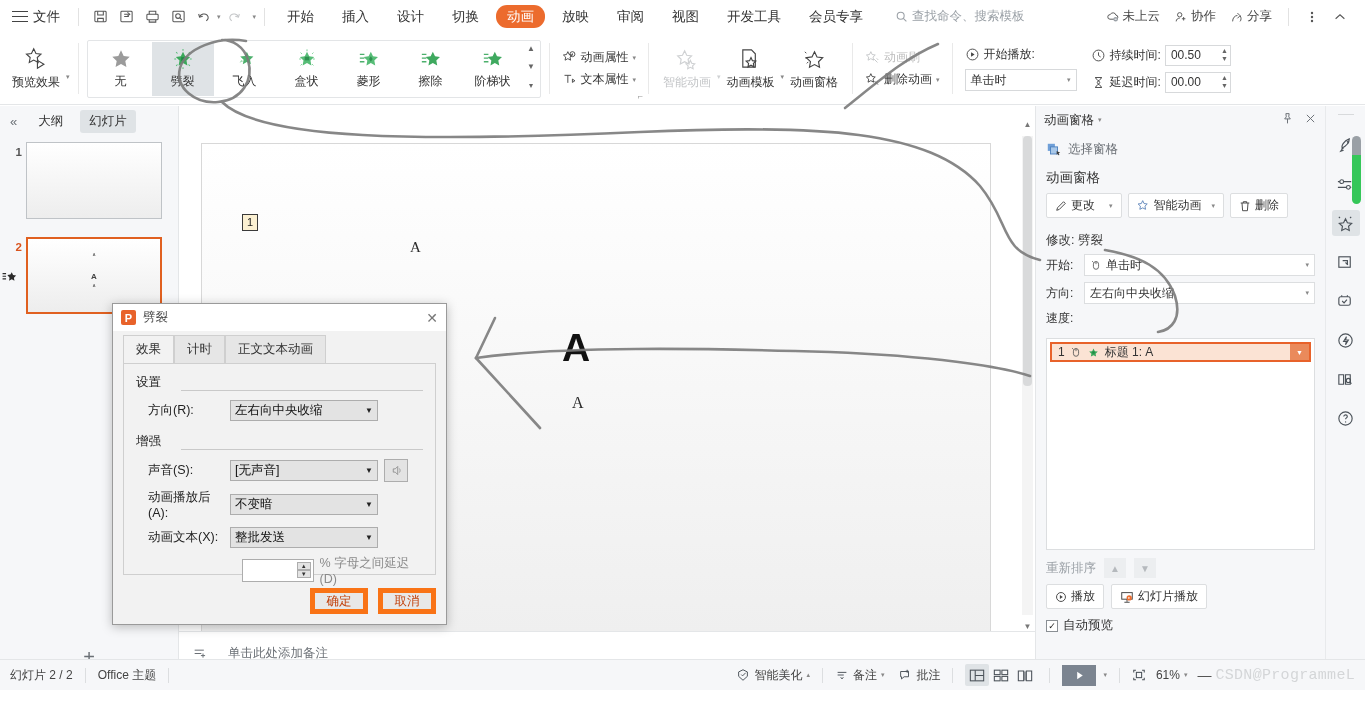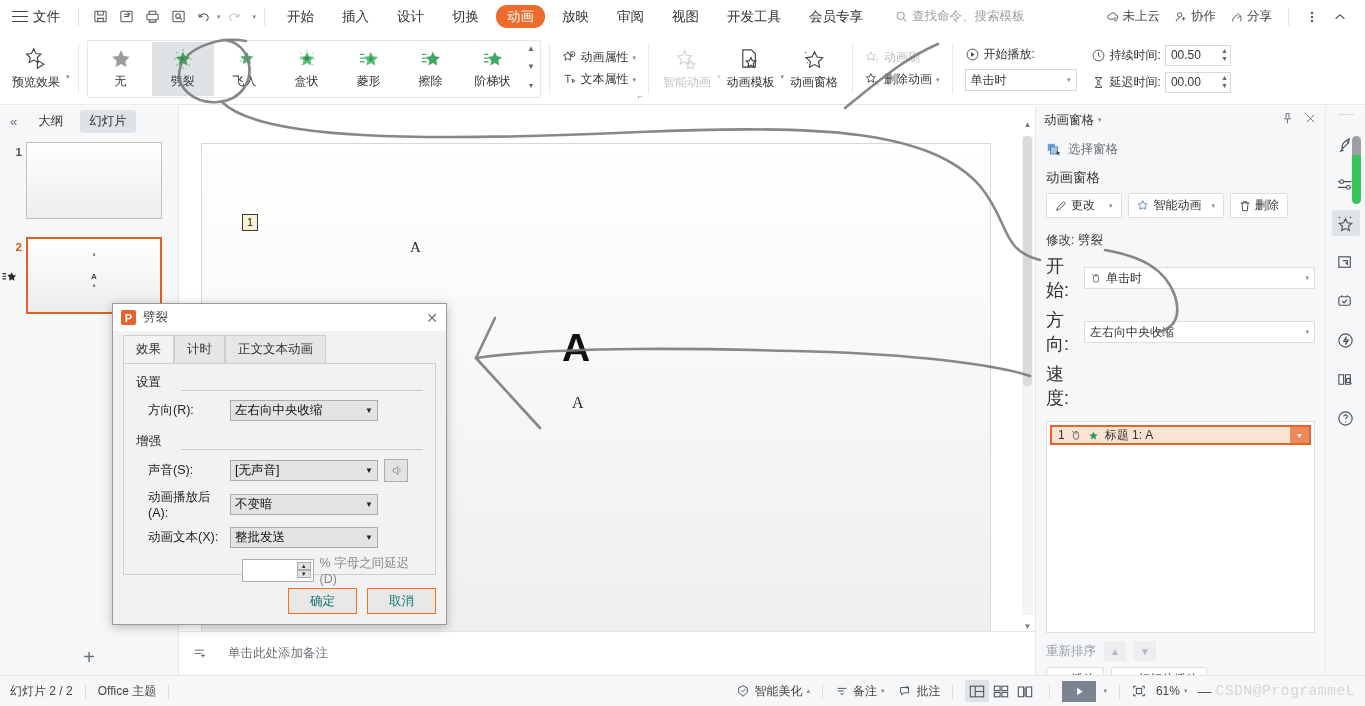--- a/index.html
+++ b/index.html
@@ -120,21 +120,21 @@
   .rp-head .sp { margin-left:auto; display:flex; gap:10px; color:#6b7076; }
   .rp-sel { display:flex; align-items:center; gap:6px; padding:7px 10px; font-size:12.5px; color:#6b7076; }
   .rp-title { padding:4px 10px 6px; font-size:13.5px; color:#333; }
   .rp-btnrow { display:flex; gap:6px; padding:0 10px 8px; }
   .pbtn {
     background:#fff; border:1px solid #dcdee0; border-radius:2px; height:25px;
     display:flex; align-items:center; gap:4px; padding:0 8px; font-size:12px; color:#333;
   }
   .rp-modify { padding:6px 10px 2px; font-size:12.5px; color:#333; }
   .rp-field { display:flex; align-items:center; padding:3px 10px; gap:6px; }
-  .rp-field .fl { width:32px; font-size:18px; color:#333; }
+  .rp-field .fl { width:32px; font-size:12px; color:#333; }
   .rp-field .fc {
     flex:1; height:22px; background:#fff; border:1px solid #dcdee0;
     display:flex; align-items:center; padding:0 5px; font-size:12px; position:relative;
   }
   .rp-field .fc .cv { flex:1; }
   .rp-field .fc .ca { font-size:7px; color:#888; }
   .animlist { margin:8px 10px 0; background:#fff; border:1px solid #dcdee0; height:212px; position:relative; }
   .anim-item {
     margin:3px; height:20px; border:2px solid #e8622a; background:#fbe3d4;
     display:flex; align-items:center; font-size:12px; padding-left:6px; gap:5px;
@@ -148,21 +148,21 @@
 
   
   .strip { width:40px; background:#f6f7f9; border-left:1px solid #e8eaec; display:flex; flex-direction:column; align-items:center; padding-top:8px; gap:13px; position:relative; }
   .strip-div { width:16px; height:1px; background:#d8dadc; margin-bottom:4px; }
   .sicon { width:28px; height:26px; display:flex; align-items:center; justify-content:center; color:#4b5259; border-radius:3px; }
   .sicon.sel { background:#dfe3e6; }
   .greenbar { position:absolute; right:4px; top:30px; width:9px; height:68px; border-radius:5px; background:linear-gradient(#9aa0a6 0%,#9aa0a6 28%,#35c759 28%,#35c759 100%); }
 
   
   .statusbar {
-    position:absolute; bottom:0; left:0; right:0; height:31px; background:#f6f7f9;
+    position:absolute; bottom:16px; left:0; right:0; height:31px; background:#f6f7f9;
     border-top:1px solid #e4e6e8; display:flex; align-items:center; padding:0 10px;
     font-size:12px; color:#444;
   }
   .sb-sep { width:1px; height:15px; background:#dcdee0; margin:0 12px; }
   .sb-item { display:flex; align-items:center; gap:4px; }
   .view-btn { width:24px; height:22px; display:flex; align-items:center; justify-content:center; border-radius:2px; }
   .view-btn.sel { background:#dfe3e6; }
   .playbtn { width:34px; height:21px; background:#7b8490; display:flex; align-items:center; justify-content:center; }
   .watermark {
     font-size:15px; color:#d4d6d8; letter-spacing:.3px; white-space:nowrap;
@@ -193,21 +193,21 @@
   }
   .dsel .dv { flex:1; }
   .dsel .dc { font-size:8px; color:#222; }
   .sndbtn { width:24px; height:23px; background:#e3e3e3; border:1px solid #adadad; display:flex; align-items:center; justify-content:center; color:#888; }
   .pctrow { display:flex; align-items:center; gap:6px; margin-left:106px; }
   .pctbox { width:74px; height:23px; background:#fff; border:1px solid #adadad; position:relative; }
   .pctbox .ar { position:absolute; right:2px; top:2px; display:flex; flex-direction:column; width:14px; }
   .pctbox .ar span { height:8px; background:#e3e3e3; border:1px solid #adadad; font-size:6px; line-height:7px; text-align:center; color:#333; }
   .pctlbl { font-size:12.5px; color:#8a8a8a; }
   .dlg-foot { display:flex; justify-content:flex-end; gap:10px; padding:13px 10px 0; }
-  .dbtn { width:69px; height:26px; background:#e8e8e8; border:1px solid #f97316; font-size:12.5px; display:flex; align-items:center; justify-content:center; color:#0f766e; }
+  .dbtn { width:58px; height:26px; background:#e8e8e8; border:5px solid #f97316; font-size:12.5px; display:flex; align-items:center; justify-content:center; color:#c2410c; }
 
   
   .annot { position:absolute; left:0; top:0; width:1365px; height:706px; pointer-events:none; z-index:60; }
 </style>
 </head>
 <body>
 
 <div class="app">
 
   <div class="menubar">

